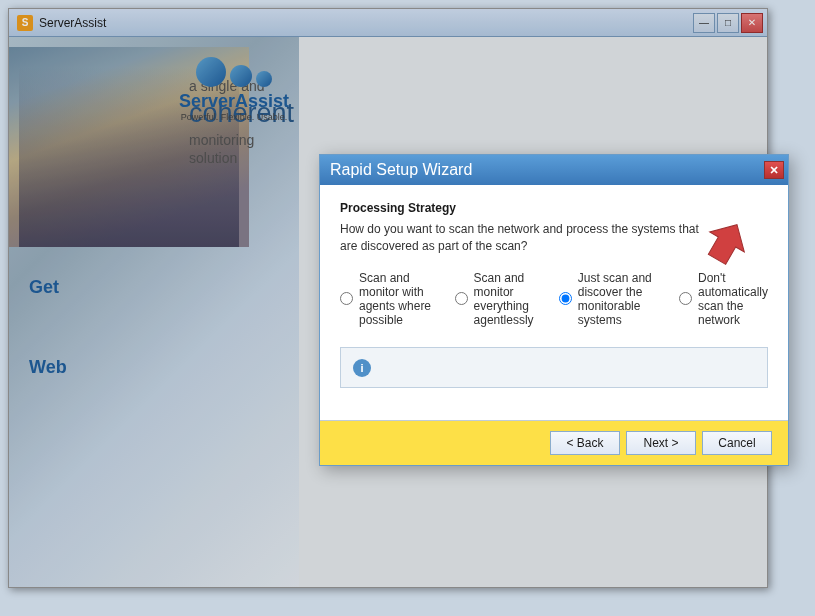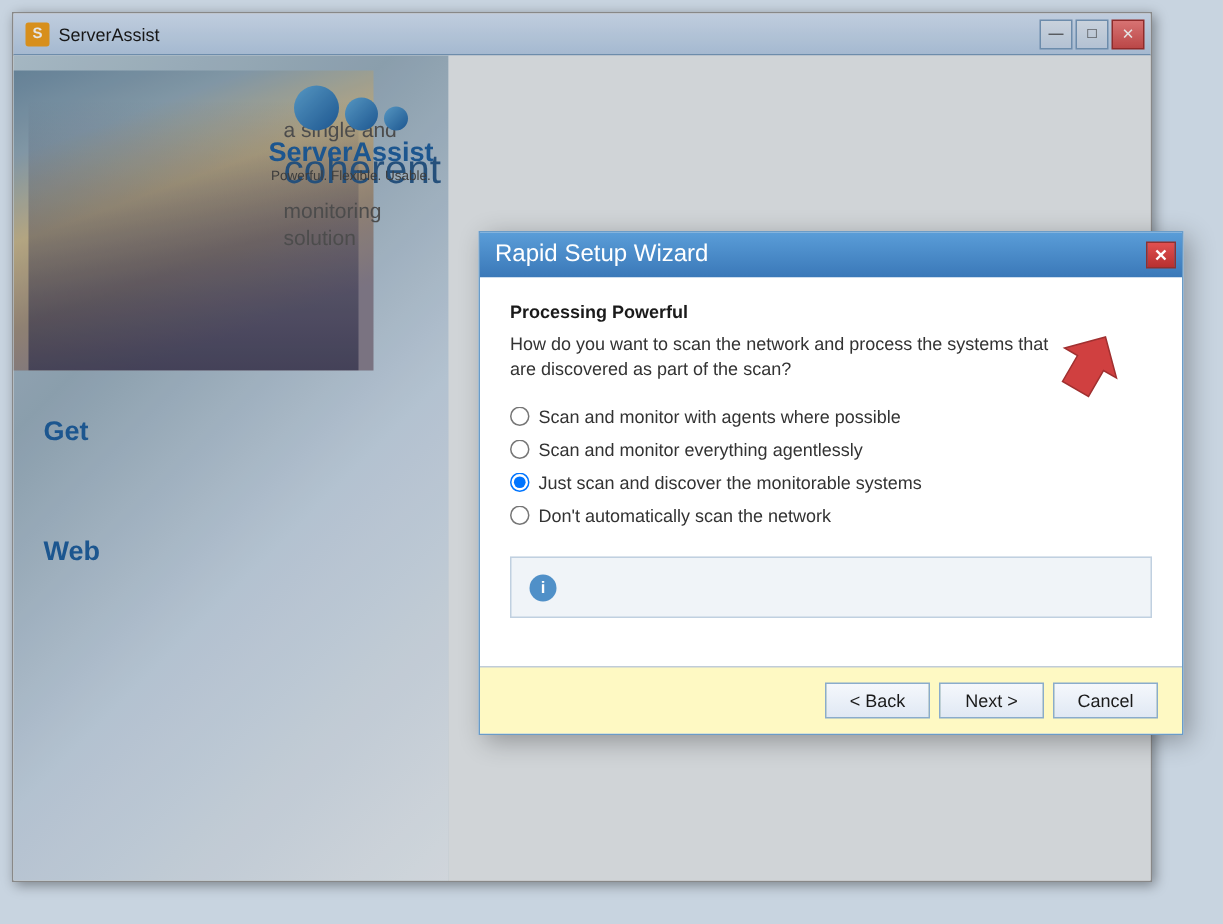--- a/index.html
+++ b/index.html
@@ -285,21 +285,21 @@
       right: 16px;
     }
 
     .arrow-icon {
       width: 50px;
       height: 50px;
     }
 
     .radio-group {
       display: flex;
-      flex-direction: column;
+      flex-direction: row;
       gap: 8px;
       margin-bottom: 20px;
     }
 
     .radio-item {
       display: flex;
       align-items: center;
       gap: 6px;
       font-size: 12px;
       color: #333;
@@ -340,21 +340,21 @@
 
     .info-text {
       font-size: 11px;
       color: #333;
       line-height: 1.5;
     }
 
     
     .wizard-footer {
       padding: 10px 16px;
-      background: #fef9c3;
+      background: #fde047;
       border-top: 1px solid #c0ccd8;
       display: flex;
       justify-content: flex-end;
       gap: 6px;
     }
 
     .wizard-btn {
       min-width: 70px;
       height: 24px;
       padding: 0 12px;
@@ -428,21 +428,21 @@
     <div class="wizard-dialog">
 
       <div class="wizard-titlebar">
         <span class="wizard-title">Rapid Setup Wizard</span>
         <button class="wizard-close-btn">✕</button>
       </div>
 
       <div class="wizard-body">
 
         <div class="section-header-area">
-          <div class="wizard-section-title">Processing Powerful</div>
+          <div class="wizard-section-title">Processing Strategy</div>
           <div class="wizard-question" style="max-width: 360px;">How do you want to scan the network and process the systems that are discovered as part of the scan?</div>
 
           <div class="arrow-container">
             <svg class="arrow-icon" viewBox="0 0 50 50">
               <polygon points="25,5 45,25 35,25 35,45 15,45 15,25 5,25" fill="#d04040" stroke="#a03030" stroke-width="1" transform="rotate(30, 25, 25)"></polygon>
             </svg>
           </div>
         </div>
 
         <div class="radio-group">

